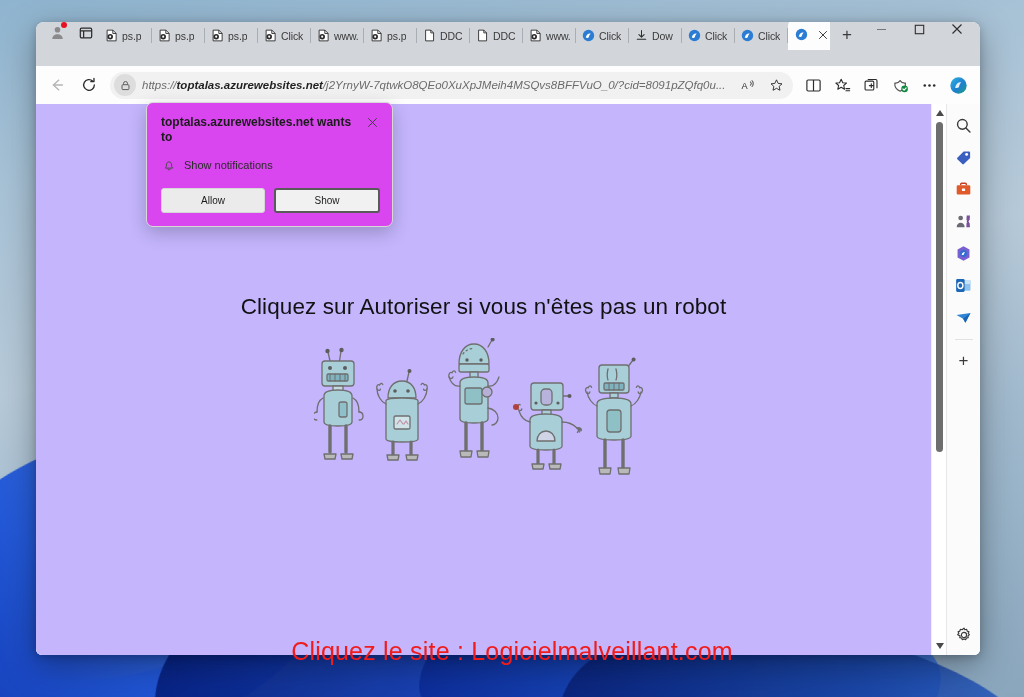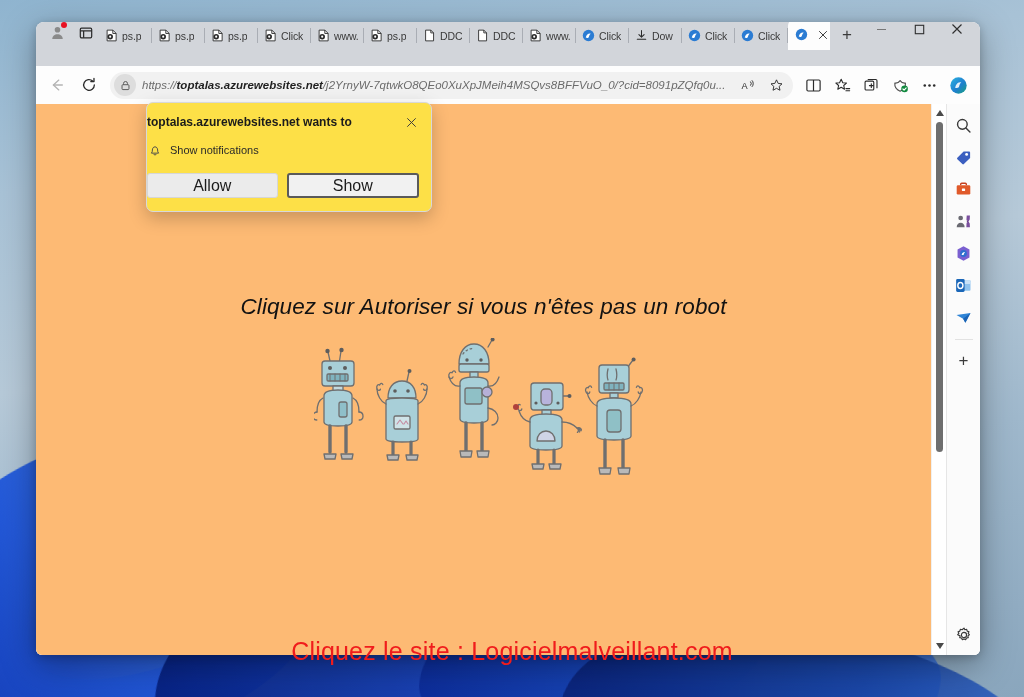--- a/index.html
+++ b/index.html
@@ -134,21 +134,21 @@
   }
   .urltext b { color: #1f1f1f; font-weight: 600; }
   .omni-right { display: flex; align-items: center; gap: 2px; flex: 0 0 auto; }
   .omni-ico { width: 26px; height: 26px; display: flex; align-items: center; justify-content: center; }
   .toolbar-right { display: flex; align-items: center; gap: 1px; flex: 0 0 auto; }
   .tbtn { width: 28px; height: 28px; border-radius: 4px; display: flex; align-items: center; justify-content: center; }
 
   
   .content-row { flex: 1 1 auto; display: flex; min-height: 0; background: #ffffff; }
   .page {
-    flex: 1 1 auto; position: relative; background: #fdba74; overflow: hidden; font-style: italic;
+    flex: 1 1 auto; position: relative; background: #c4b5fd; overflow: hidden;
   }
   .page-heading {
     text-align: center; margin-top: 190px; font-size: 22.5px; color: #121212;
     font-weight: 400; letter-spacing: .1px;
   }
   .robots { margin: 18px auto 0; display: block; }
 
   
   .vscroll {
     width: 15px; flex: 0 0 15px; background: #ffffff; position: relative;
@@ -166,33 +166,33 @@
     width: 34px; flex: 0 0 34px; background: #fbfbfb; border-left: 1px solid #e6e6e6;
     display: flex; flex-direction: column; align-items: center; padding-top: 8px;
     position: relative;
   }
   .sb-ico { width: 26px; height: 26px; margin-bottom: 6px; display: flex; align-items: center; justify-content: center; }
   .sb-sep { width: 18px; height: 1px; background: #e2e2e2; margin: 3px 0 7px; }
   .sb-gear { position: absolute; bottom: 7px; left: 4px; width: 26px; height: 26px; display: flex; align-items: center; justify-content: center; }
 
   
   #permdialog {
-    position: absolute; left: 110px; top: 80px; width: 286px;
-    background: #fde047; border: 1px solid #d8d8d8; border-radius: 7px;
-    box-shadow: 0 6px 18px rgba(0,0,0,.22); padding: 12px 12px 13px 0;
+    position: absolute; left: 110px; top: 80px; width: 247px;
+    background: #d946ef; border: 1px solid #d8d8d8; border-radius: 7px;
+    box-shadow: 0 6px 18px rgba(0,0,0,.22); padding: 12px 12px 13px 14px;
     z-index: 40;
   }
   .pd-title-row { display: flex; align-items: flex-start; }
   .pd-title { font-size: 12px; font-weight: 700; color: #1b1b1b; flex: 1 1 auto; line-height: 1.25; }
   .pd-close { width: 16px; height: 16px; flex: 0 0 16px; display: flex; align-items: center; justify-content: center; margin-top: -1px; }
   .pd-perm { display: flex; align-items: center; gap: 8px; margin: 13px 0 0 1px; }
   .pd-perm-label { font-size: 11px; color: #2a2a2a; }
   .pd-buttons { display: flex; gap: 9px; margin-top: 16px; }
   .pd-btn {
-    flex: 1 1 0; height: 25px; font-size: 16px; color: #1b1b1b;
+    flex: 1 1 0; height: 25px; font-size: 10px; color: #1b1b1b;
     display: flex; align-items: center; justify-content: center;
     background: #ebebeb; border: 1px solid #d6d6d6; border-radius: 3px;
   }
   .pd-btn.focused { border: 2px solid #5a5a5a; background: #f1f1f1; }
 
   
   #watermark {
     position: absolute; left: 0; top: 637px; width: 1024px;
     text-align: center; font-size: 25px; color: #f01c1c;
     font-family: "Liberation Sans", sans-serif; font-weight: 400;

